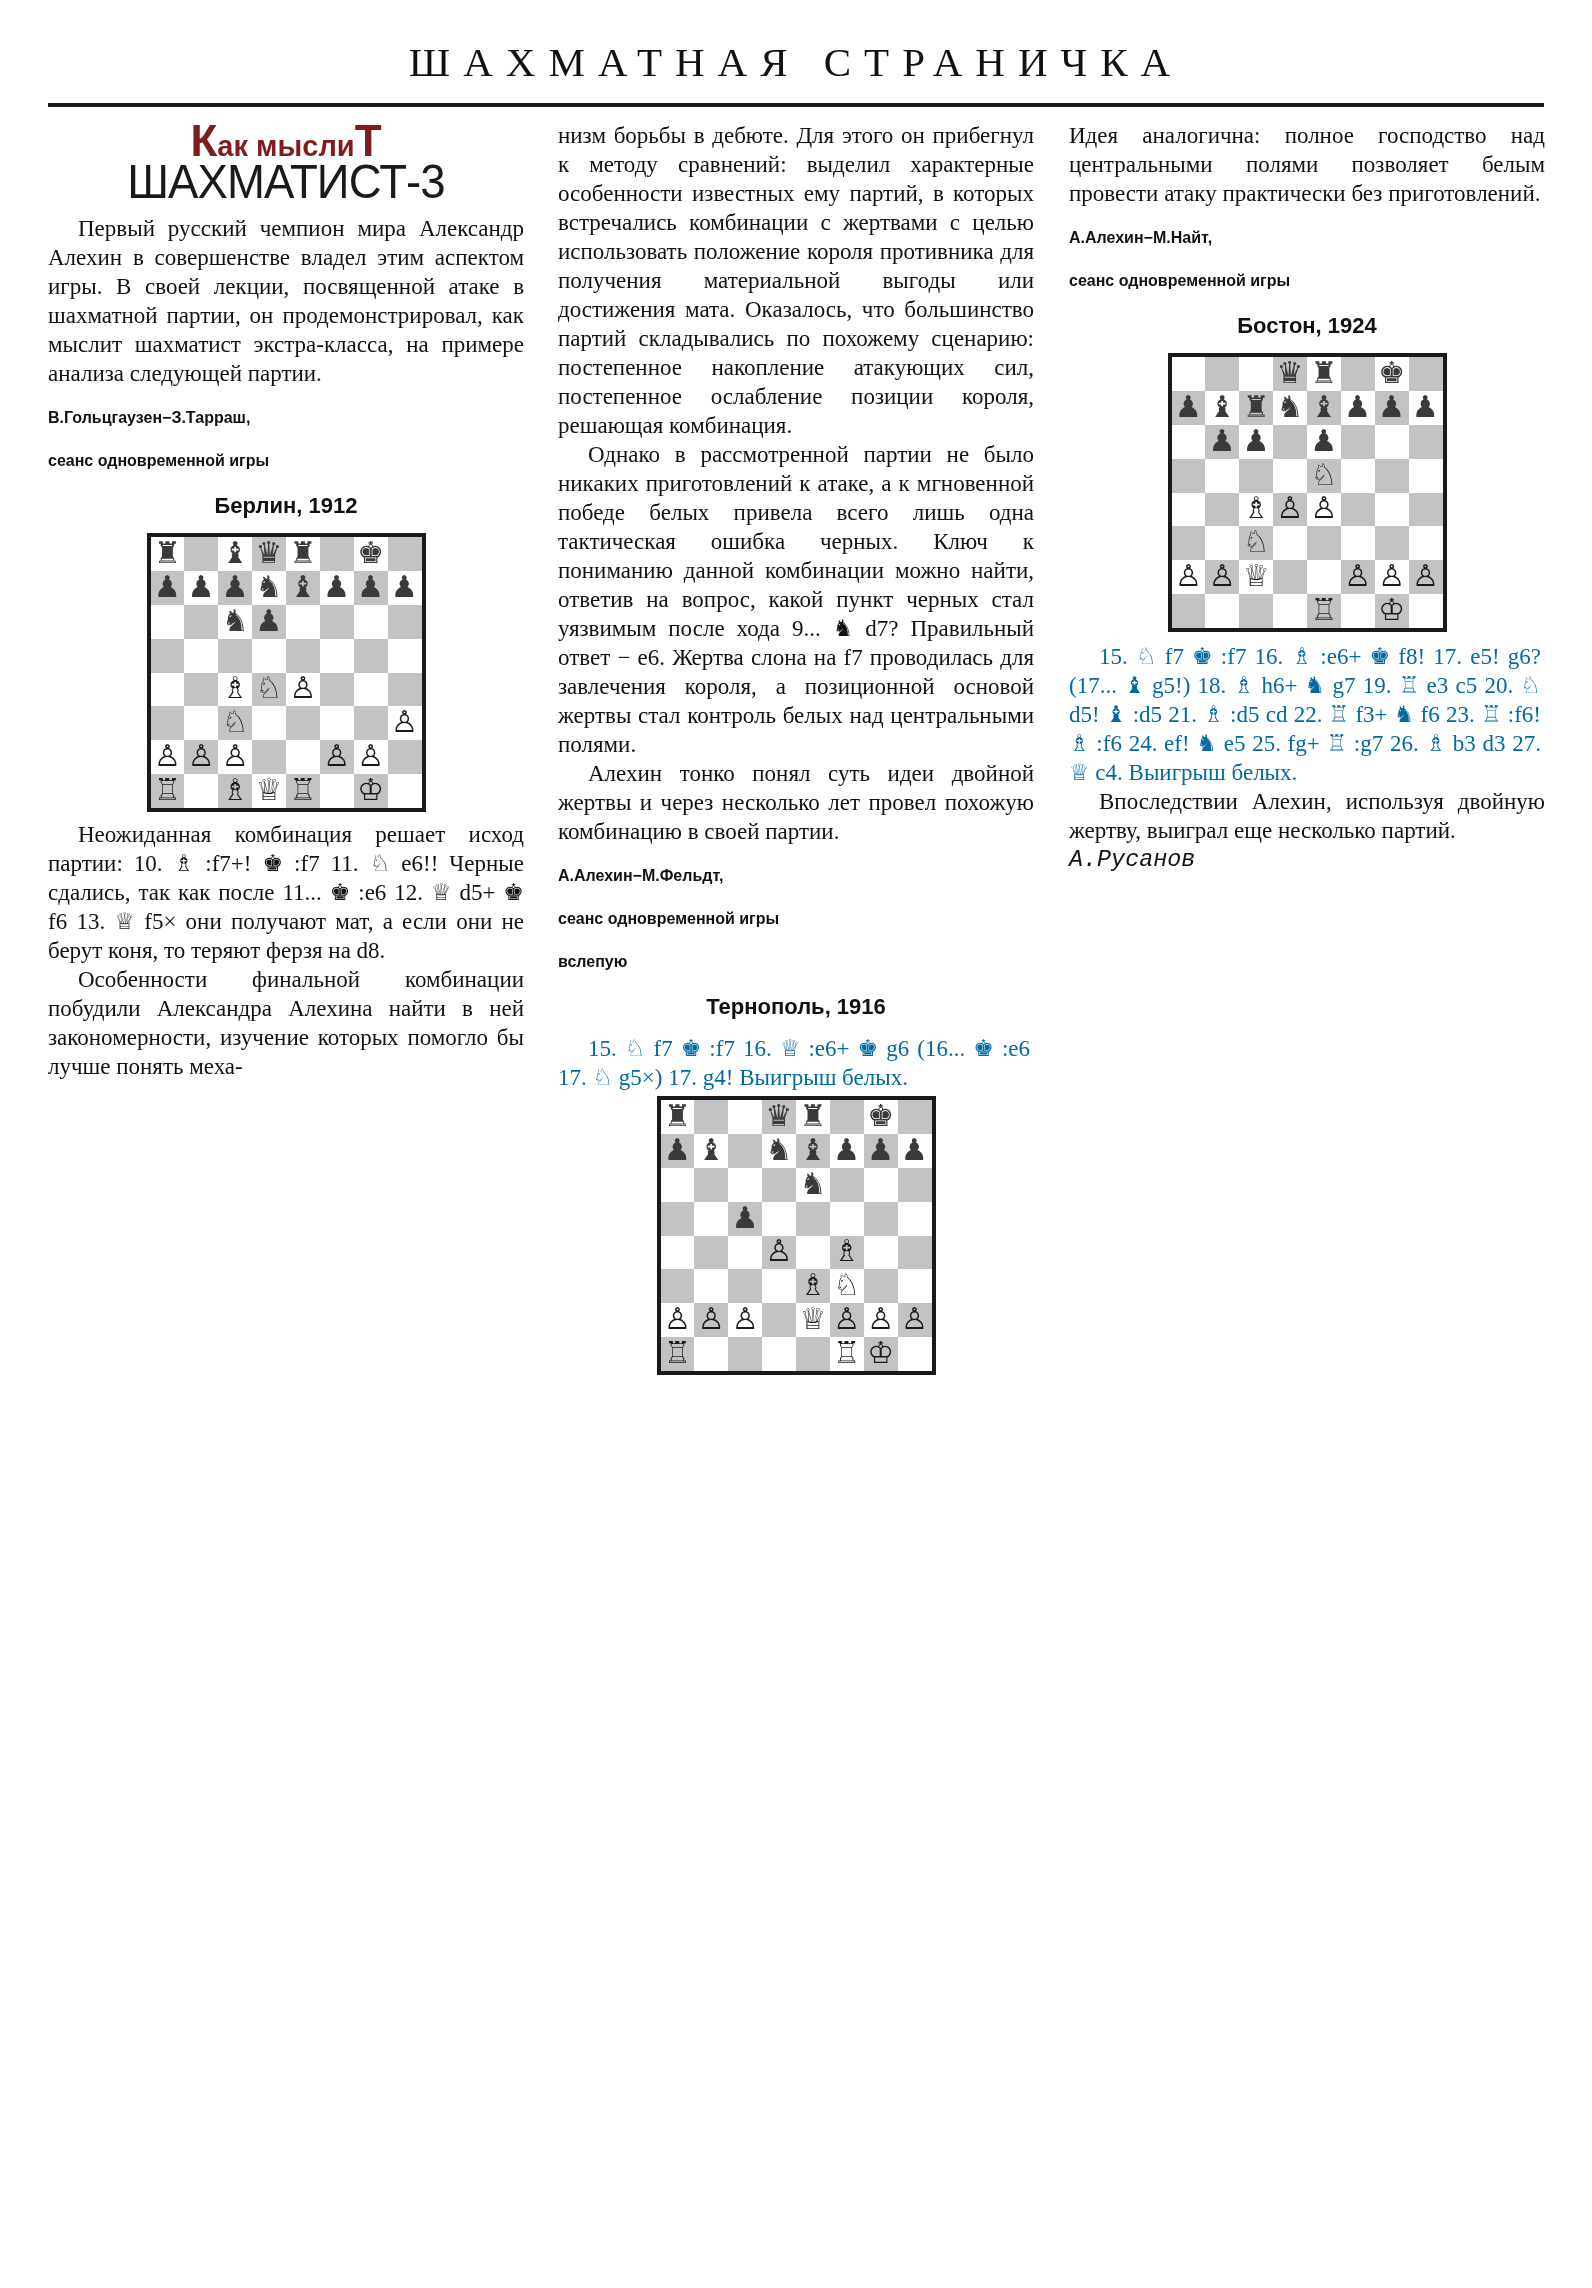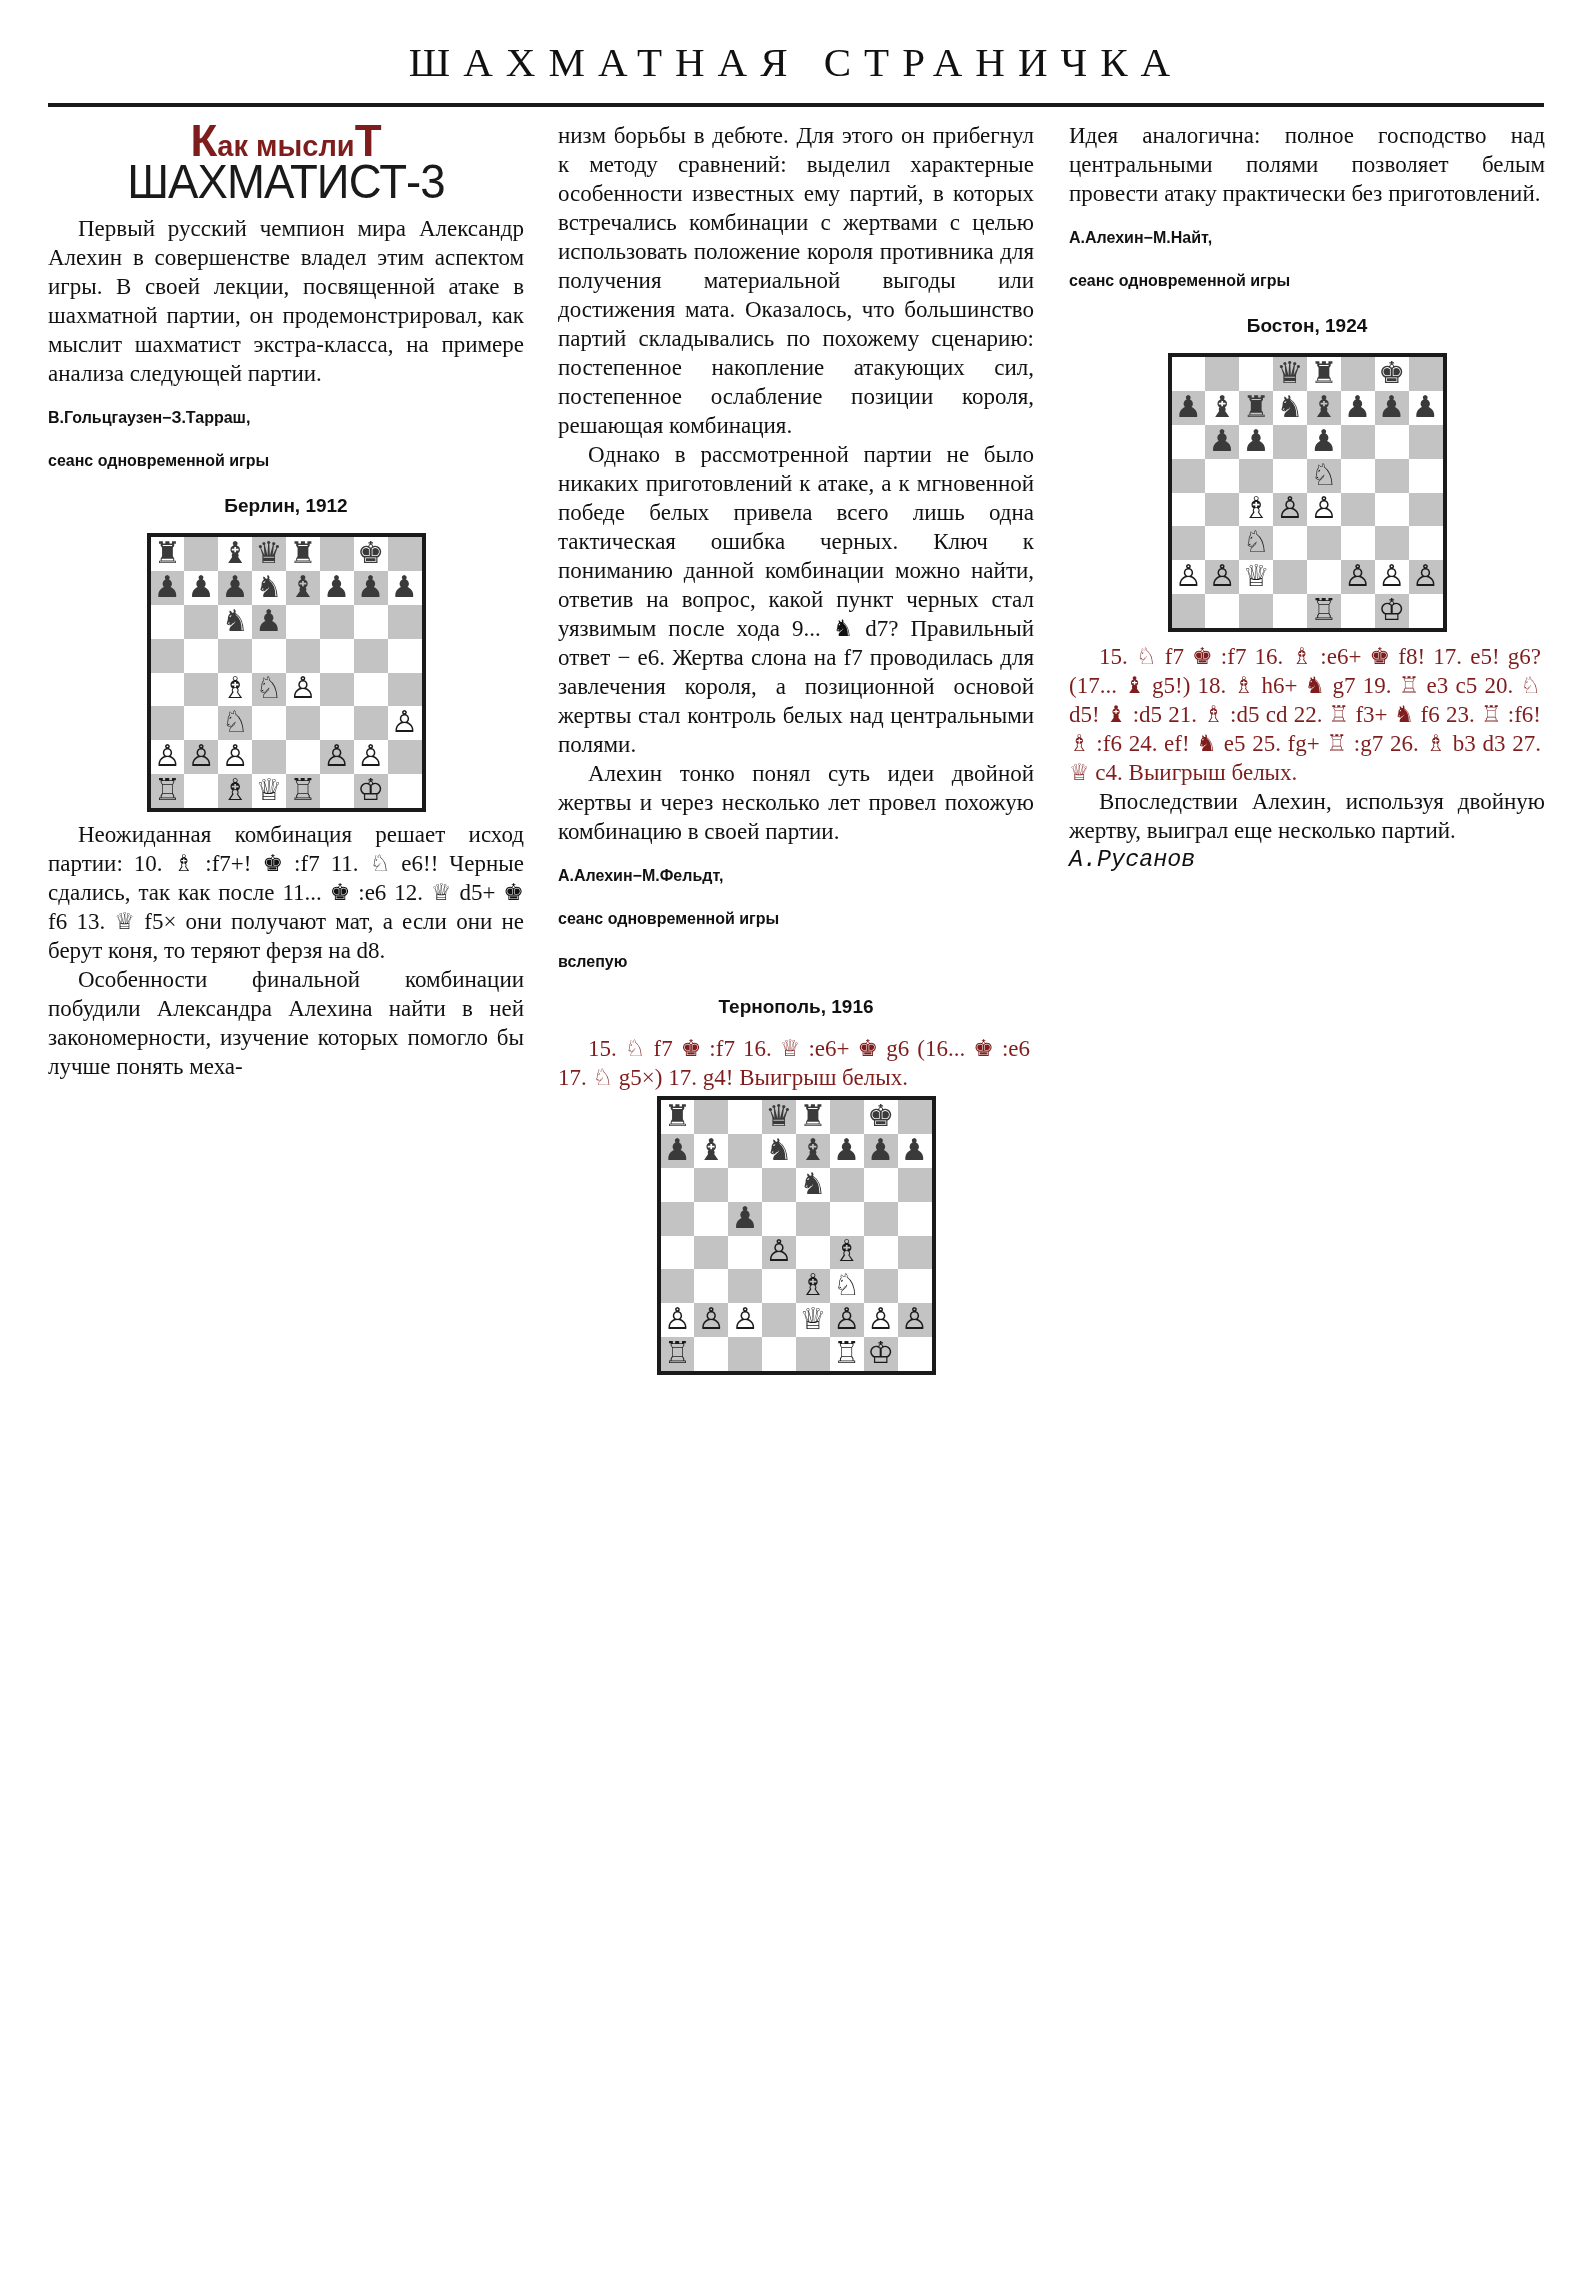--- a/index.html
+++ b/index.html
@@ -88,21 +88,21 @@
     font-weight:bold;
     font-size:16px;
     line-height:27px;
     text-align:left;
     margin:16px 0 0 0;
     color:#111;
   }
   .game-place {
     font-family:"Liberation Sans", sans-serif;
     font-weight:bold;
-    font-size:19px;
+    font-size:22px;
     line-height:27px;
     text-align:center;
     margin:18px 0 14px 0;
     color:#111;
   }
   .byline {
     font-family:Liberation Mono, monospace;
     font-style:italic;
     font-size:23.4px;
     text-align:left;
@@ -134,21 +134,21 @@
   .pc.w { color:#1a1a1a; }
 
   
   p.notation {
     margin:10px 4px 0 0;
     font-family:"Liberation Serif", serif;
     font-size:23px;
     line-height:29px;
     text-align:justify;
     text-indent:30px;
-    color:#7f1d1d;
+    color:#0369a1;
   }
 </style>
 </head>
 <body>
 
 <div class="page">
 
   <div class="masthead">
     <div class="masthead-title">ШАХМАТНАЯ СТРАНИЧКА</div>
   </div>

